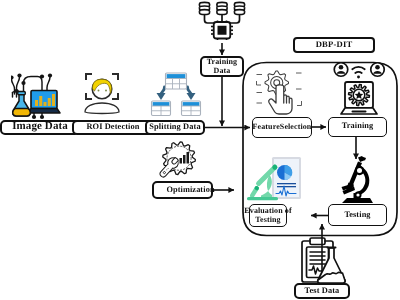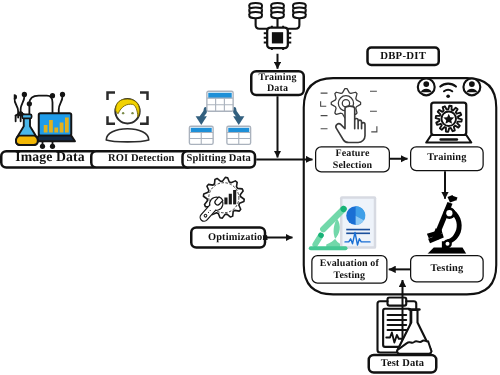--- a/index.html
+++ b/index.html
@@ -212,21 +212,21 @@
                a16.5,16.5 0 0 0 -13,0 Z" fill="#fff" stroke="#1a1a1a" stroke-width="3" stroke-linejoin="round"></path>
       <path d="M-9.6,11.6 L-9.6,44 a6.2,6.2 0 0 0 19.2,0 L9.6,11.6" fill="#fff" stroke="#1a1a1a" stroke-width="3" stroke-linejoin="round"></path>
       <circle cx="0" cy="39" r="3.2" fill="none" stroke="#1a1a1a" stroke-width="2.4"></circle>
       <circle cx="0" cy="28" r="1.3" fill="#1a1a1a"></circle>
       <circle cx="0" cy="22" r="1.3" fill="#1a1a1a"></circle>
     </g>
   </svg>
 
   <div class="node" style="left:152px;top:181px;width:61px;height:18px;font-size:8.3px;padding-left:16px;">Optimization</div>
 
-  <div class="node" style="left:293px;top:37px;width:59px;height:16px;font-size:8.6px;border-radius:4px;letter-spacing:0.2px;">DBP-DIT</div>
+  <div class="node" style="left:293px;top:37px;width:82px;height:16px;font-size:8.6px;border-radius:4px;letter-spacing:0.2px;">DBP-DIT</div>
 
   <svg class="icon" style="left:252px;top:66px;width:52px;height:50px;" viewBox="0 0 104 100">
     <g stroke="#4a4a4a" stroke-width="1.8" fill="none" stroke-linecap="butt">
       <line x1="9" y1="17" x2="20" y2="17"></line>
       <line x1="9" y1="53" x2="20" y2="53"></line>
       <line x1="9" y1="74" x2="20" y2="74"></line>
       <line x1="88" y1="14" x2="99" y2="14"></line>
       <line x1="88" y1="46" x2="99" y2="46"></line>
       <path d="M9,30 L9,38 L18,38"></path>
       <path d="M99,70 L99,79 L90,79"></path>
@@ -235,21 +235,21 @@
       <path d="M48.0,20.1 A28.0,28.0 0 0 1 52.0,20.1 L56.6,28.1 A21.0,21.0 0 0 1 59.4,29.2 L68.4,26.9 A28.0,28.0 0 0 1 71.1,29.6 L68.8,38.6 A21.0,21.0 0 0 1 69.9,41.4 L77.9,46.0 A28.0,28.0 0 0 1 77.9,50.0 L69.9,54.6 A21.0,21.0 0 0 1 68.8,57.4 L71.1,66.4 A28.0,28.0 0 0 1 68.4,69.1 L59.4,66.8 A21.0,21.0 0 0 1 56.6,67.9 L52.0,75.9 A28.0,28.0 0 0 1 48.0,75.9 L43.4,67.9 A21.0,21.0 0 0 1 40.6,66.8 L31.6,69.1 A28.0,28.0 0 0 1 28.9,66.4 L31.2,57.4 A21.0,21.0 0 0 1 30.1,54.6 L22.1,50.0 A28.0,28.0 0 0 1 22.1,46.0 L30.1,41.4 A21.0,21.0 0 0 1 31.2,38.6 L28.9,29.6 A28.0,28.0 0 0 1 31.6,26.9 L40.6,29.2 A21.0,21.0 0 0 1 43.4,28.1 Z"></path>
       <circle cx="50" cy="48" r="14.5"></circle>
       <circle cx="50" cy="48" r="7"></circle>
     </g>
 
     <g fill="#ffffff" stroke="#3a3a3a" stroke-width="2.6" stroke-linejoin="round" stroke-linecap="round">
       <path d="M48,42 L48,74 L41.5,67.5 C37.5,63.5 31.5,68 34,73 L45.5,92 C47,94.5 50,96 54,96 L69,96 C75,96 80,91 80,85 L80,67.5 C80,63 74.5,63 74.5,67.5 L74.5,74 L74.5,63.5 C74.5,59 69,59 69,63.5 L69,74 L69,61 C69,56.5 63.5,56.5 63.5,61 L63.5,74 L63.5,42 C63.5,36.5 48,36.5 48,42 Z" fill="#ffffff"></path>
     </g>
   </svg>
 
-  <div class="node thin" style="left:252px;top:117px;width:60px;height:21px;font-size:8px;flex-direction:column;">
+  <div class="node thin" style="left:252px;top:117px;width:60px;height:21px;font-size:8px;">
     <span>Feature</span>
     <span>Selection</span>
   </div>
 
   <svg class="icon" style="left:330px;top:60px;width:58px;height:56px;" viewBox="0 0 116 112">
 
     <g>
       <circle cx="22" cy="19" r="13.5" fill="#fff" stroke="#111" stroke-width="3.4"></circle>
       <circle cx="22" cy="14.5" r="4.6" fill="#111"></circle>
       <path d="M13.2,27.5 a9.2,8 0 0 1 17.6,0 Z" fill="#111"></path>
@@ -329,21 +329,21 @@
       </g>
 
       <g transform="rotate(32 22 74)">
         <rect x="12" y="62" width="9" height="26" rx="4.5" fill="#72d8aa"></rect>
         <rect x="12" y="62" width="9" height="8" rx="4" fill="#18b277"></rect>
       </g>
       <rect x="2" y="82" width="62" height="6.5" rx="3.2" fill="#46c894"></rect>
     </g>
   </svg>
 
-  <div class="node thin" style="left:249px;top:204px;width:61px;height:23px;font-size:8px;flex-direction:column;">
+  <div class="node thin" style="left:249px;top:204px;width:38px;height:23px;font-size:8px;flex-direction:column;">
     <span>Evaluation of</span>
     <span>Testing</span>
   </div>
 
   <svg class="icon" style="left:298px;top:237px;width:54px;height:48px;" viewBox="0 0 108 96">
     <g fill="none" stroke="#111" stroke-width="3.4" stroke-linejoin="round" stroke-linecap="round">
 
       <path d="M24,8 L12,8 a4,4 0 0 0 -4,4 L8,86 a4,4 0 0 0 4,4 L66,90 a4,4 0 0 0 4,-4 L70,12 a4,4 0 0 0 -4,-4 L54,8"></path>
 
       <rect x="24" y="2" width="30" height="13" rx="3"></rect>

